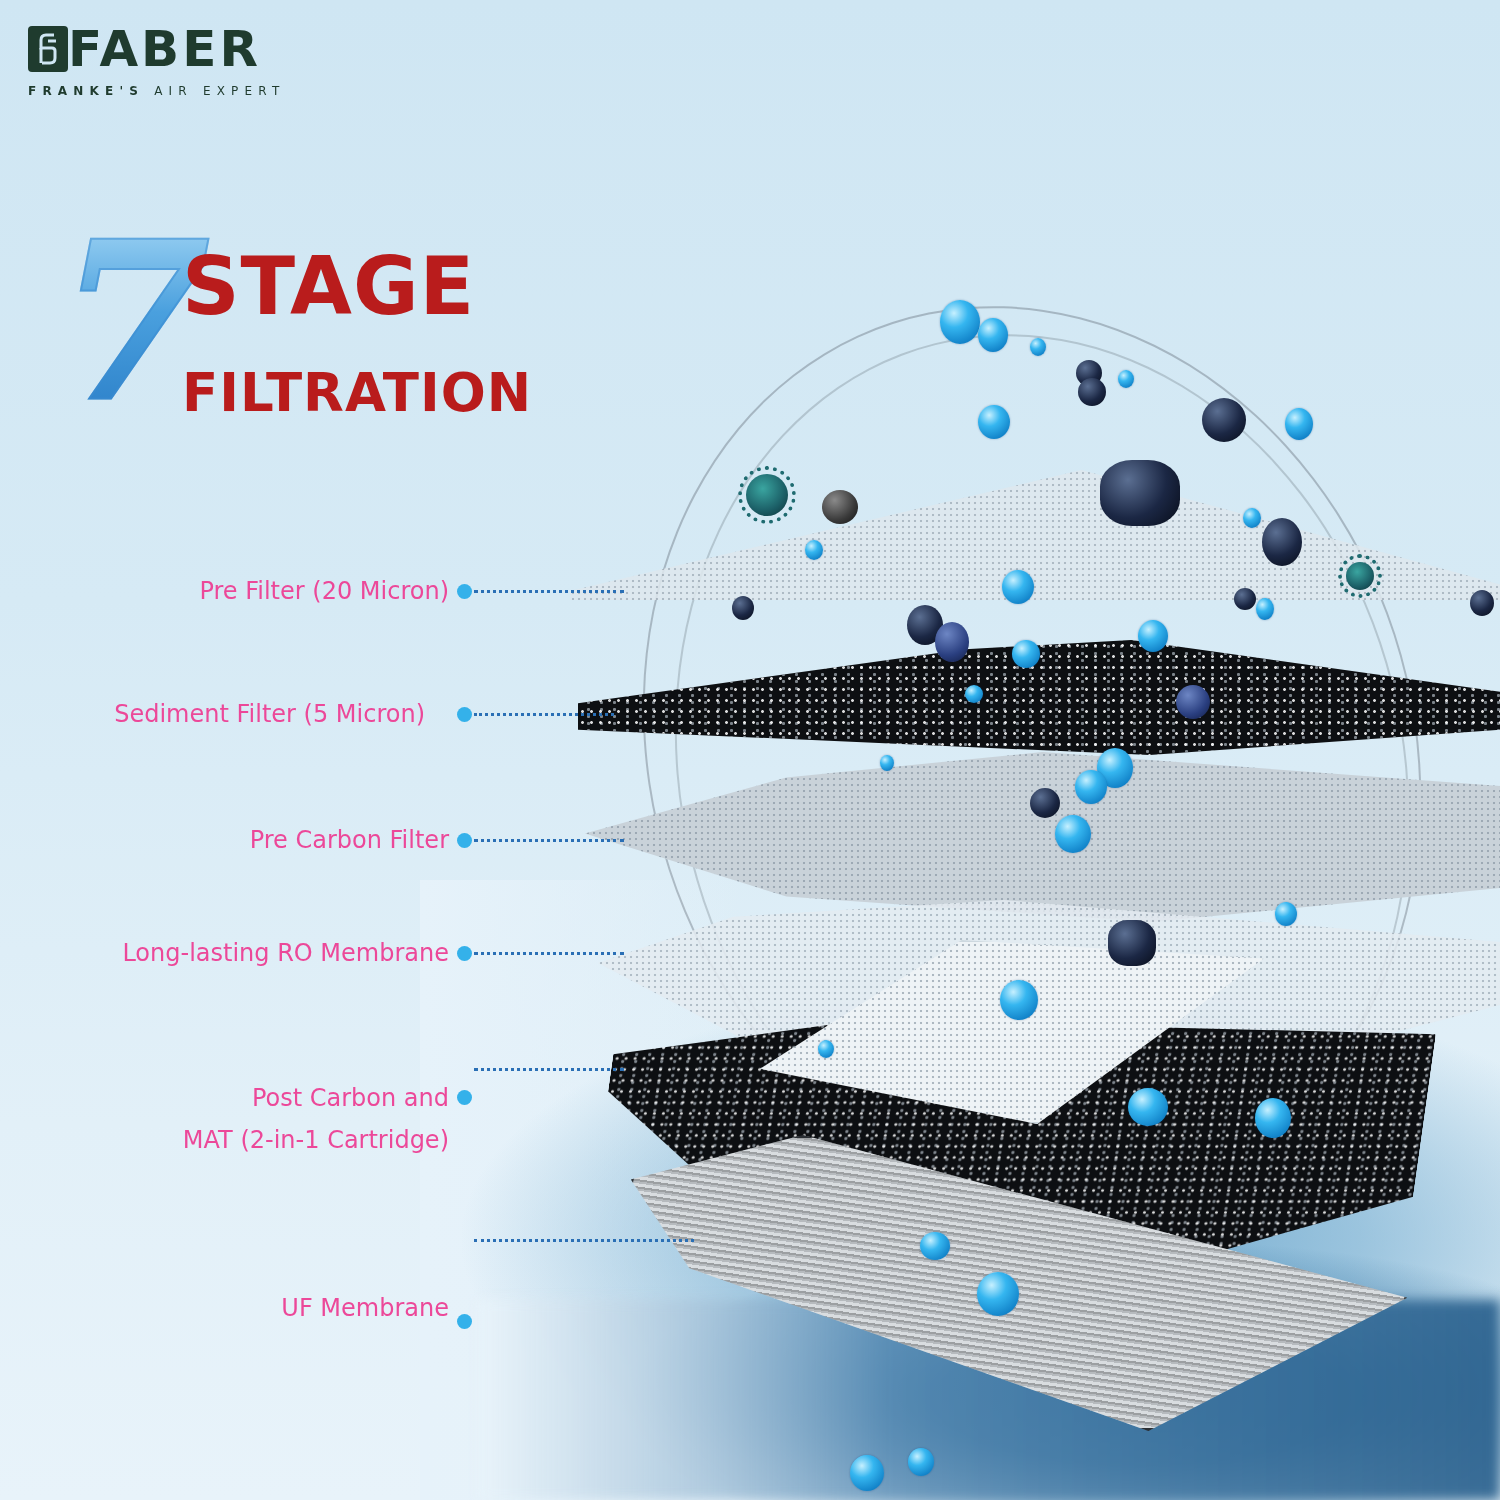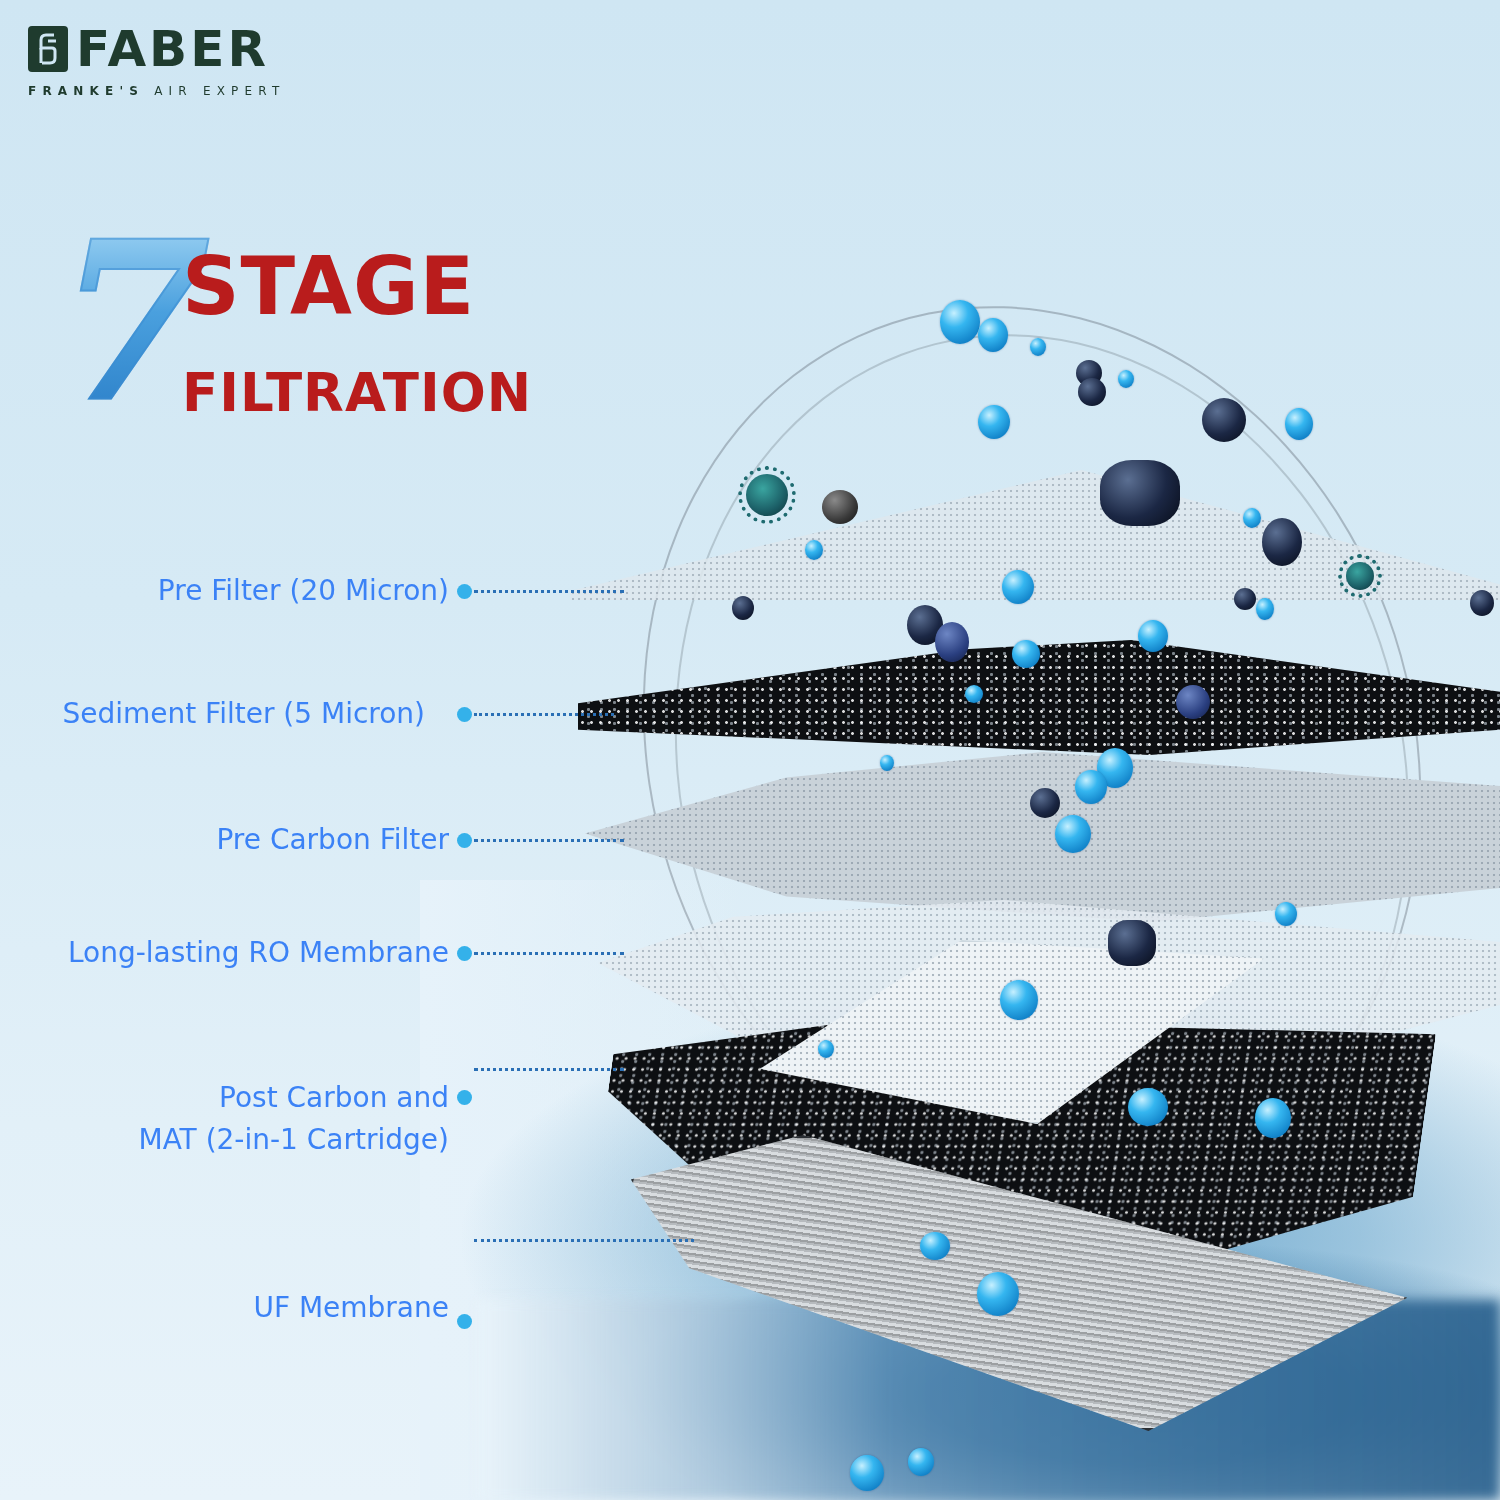--- a/index.html
+++ b/index.html
@@ -19,21 +19,21 @@
       linear-gradient(90deg, rgba(230,242,250,1) 0%, rgba(230,242,250,0) 30%);
   }
   .water2 {
     position:absolute; left:480px; top:1300px; width:1020px; height:200px;
     background: linear-gradient(90deg, rgba(232,243,250,1) 0%, rgba(90,140,180,0.7) 40%, rgba(40,95,140,0.9) 100%);
     filter: blur(6px);
   }
 
   
   .logo { position:absolute; left:28px; top:26px; }
-  .logo-row { display:flex; align-items:center; gap:8px; }
+  .logo-row { display:flex; align-items:center; gap:0; }
   .logo-mark {
     width:40px; height:46px; background:#1f3b2e; border-radius:4px;
     display:flex; align-items:center; justify-content:center;
   }
   .logo-mark svg { width:28px; height:34px; }
   .logo-word {
     font-family:"DejaVu Sans", sans-serif; font-weight:bold; font-size:50px;
     letter-spacing:3px; color:#1f3b2e; line-height:46px;
   }
   .logo-tag {
@@ -54,21 +54,21 @@
   .headline {
     position:absolute; left:182px; top:242px; color:#b91c1c;
     font-family:"DejaVu Sans", sans-serif; font-weight:bold;
   }
   .headline .l1 { font-size:80px; line-height:90px; letter-spacing:1px; }
   .headline .l2 { font-size:53px; line-height:90px; margin-top:16px; letter-spacing:1px; }
 
   
   .label {
     position:absolute; display:flex; align-items:center; justify-content:flex-end;
-    color:#3b82f6; font-size:28px; font-family:"DejaVu Sans", sans-serif;
+    color:#ec4899; font-size:24px; font-family:"DejaVu Sans", sans-serif;
   }
   .label .txt { text-align:right; line-height:42px; }
   .dot {
     width:15px; height:15px; border-radius:50%; background:#34b1ea; flex:0 0 auto;
     margin-left:8px;
   }
   .leader {
     position:absolute; height:0; border-top:3px dotted #2a6fb5;
   }
 

